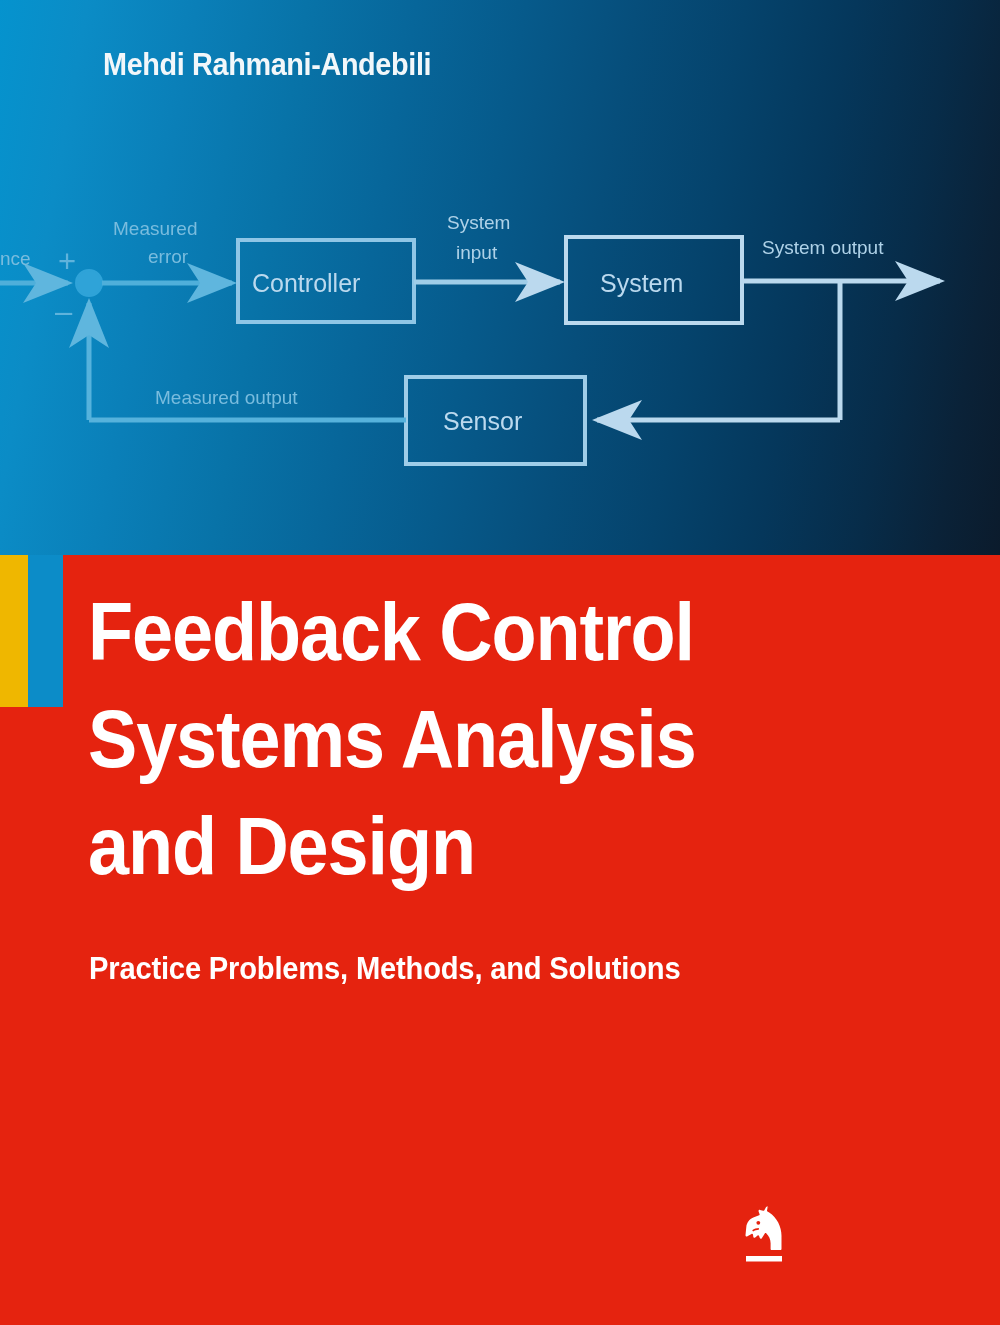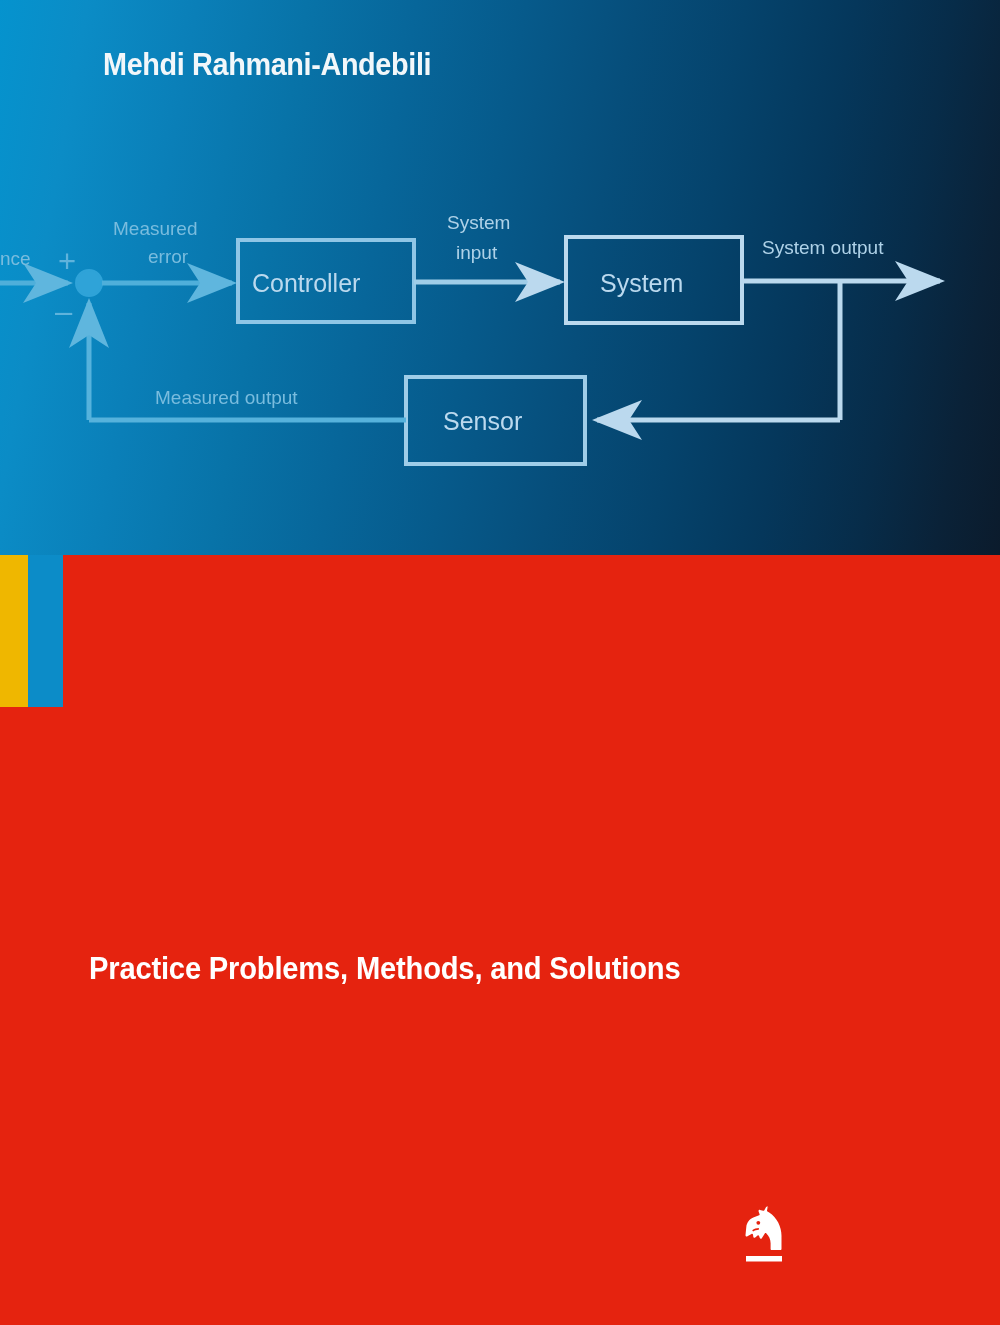--- a/index.html
+++ b/index.html
@@ -222,20 +222,25 @@
 
       <text class="sig-label" x="762" y="254">System output</text>
 
       <text class="sig-label-dim" x="155" y="404">Measured output</text>
     </svg>
   </div>
 
   <div id="bar-yellow"></div>
   <div id="bar-blue"></div>
 
+  <div id="title-block">
+    <div class="title-line">Feedback Control</div>
+    <div class="title-line">Systems Analysis</div>
+    <div class="title-line">and Design</div>
+  </div>
 
   <div id="subtitle">Practice Problems, Methods, and Solutions</div>
 
   <div id="springer-logo">
     <span>
       <svg width="58" height="62" viewBox="0 0 58 62" xmlns="http://www.w3.org/2000/svg">
 
         <path fill="#FFFFFF" d="M30.4 2.2c-0.5-0.9-1.8-1.0-2.3-0.1l-1.9 3.3c-0.2 0.4-0.7 0.5-1.1 0.4L22 4.9c-0.9-0.3-1.7 0.6-1.4 1.5l1.0 2.8c0.1 0.4-0.1 0.9-0.5 1.0l-5.8 2.3c-3.9 1.6-6.6 5.2-7.0 9.4l-0.8 8.2c-0.1 1.0 1.0 1.7 1.9 1.2l4.1-2.4c0.6-0.4 1.4 0.0 1.5 0.7l0.3 2.2c0.1 0.9 1.2 1.3 1.9 0.7l2.4-2.1c0.5-0.4 1.2-0.2 1.4 0.4l0.8 2.2c0.3 0.9 1.5 1.0 2.0 0.2l3.0-4.7c0.3-0.5 1.0-0.6 1.4-0.2 2.8 2.6 4.4 6.2 4.4 10.0v5.6c0 0.6 0.5 1.1 1.1 1.1h8.7c0.6 0 1.1-0.5 1.1-1.1V30.8c0-9.3-4.6-18.0-12.3-23.2l-1.8-1.2c-0.3-0.2-0.5-0.6-0.4-1.0l0.4-1.9c0.1-0.5-0.0-0.9-0.2-1.3z"></path>
 
         <circle cx="20.3" cy="17.8" r="1.9" fill="#E5230F"></circle>

